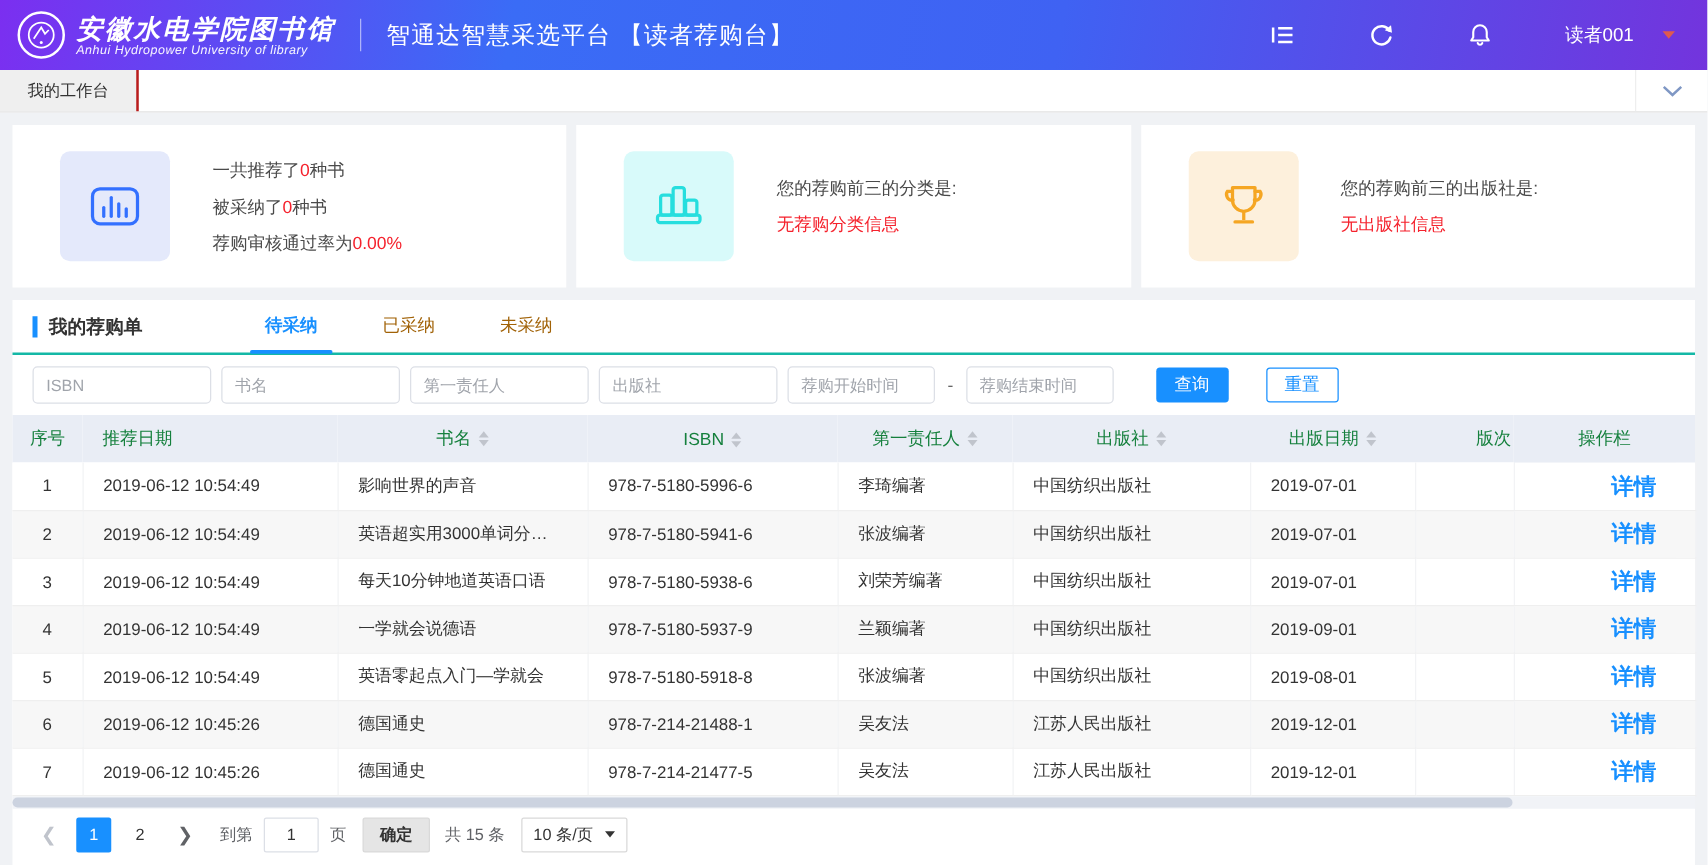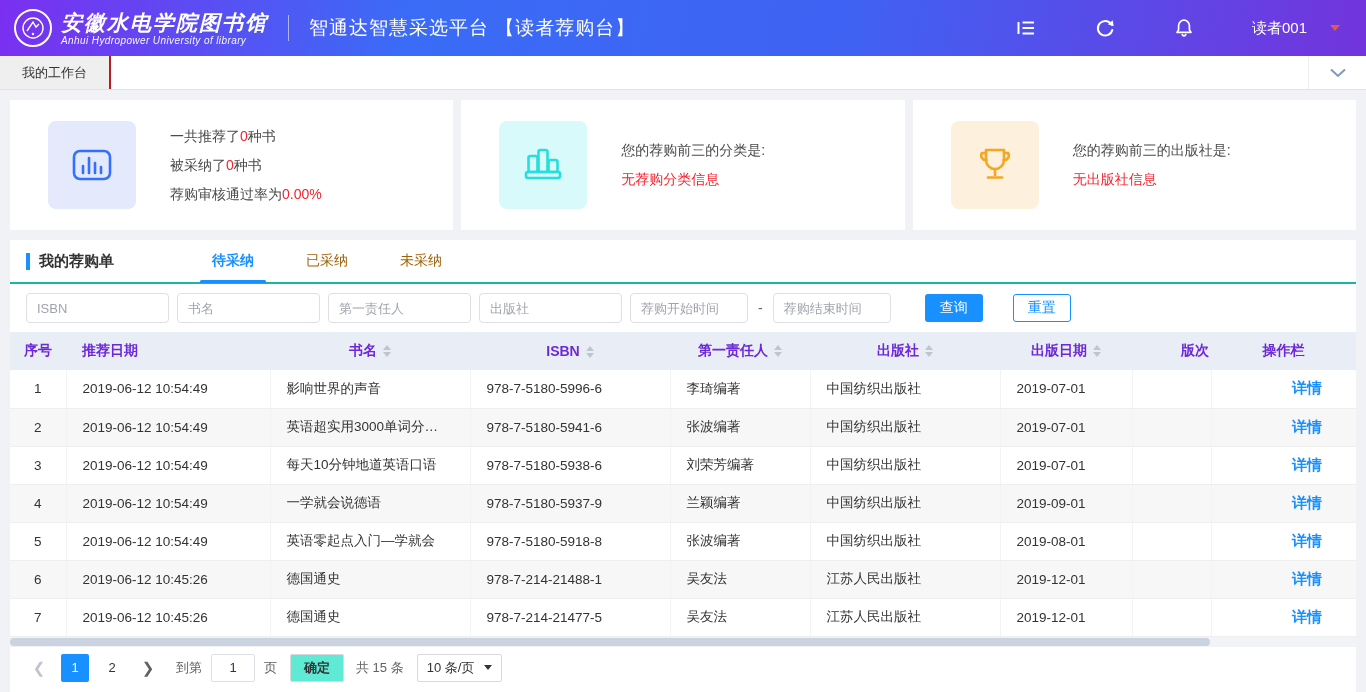--- a/index.html
+++ b/index.html
@@ -66,48 +66,48 @@
   .dash{ color:#666; margin:0 2px; }
   .btn-search{ margin-left:26px; width:58px; height:28px; background:#1890ff; color:#fff; border:none; border-radius:3px;
     font-size:14px; cursor:pointer; font-family:"Liberation Sans", sans-serif; }
   .btn-reset{ margin-left:22px; width:58px; height:28px; background:#fff; color:#1890ff; border:1px solid #1890ff; border-radius:3px;
     font-size:14px; cursor:pointer; font-family:"Liberation Sans", sans-serif; }
 
   
   table{ width:1346px; table-layout:fixed; border-collapse:collapse; }
   col.c-no{width:56px;} col.c-date{width:204px;} col.c-title{width:200px;} col.c-isbn{width:200px;}
   col.c-author{width:140px;} col.c-pub{width:190px;} col.c-pubdate{width:132px;} col.c-ed{width:79px;} col.c-act{width:145px;}
-  th{ background:#e9edf5; height:38px; font-size:14px; font-weight:bold; color:#6d28d9; text-align:center; cursor:pointer; }
+  th{ background:#e9edf5; height:38px; font-size:14px; font-weight:normal; color:#15803d; text-align:center; cursor:pointer; }
   th.left{ text-align:left; padding-left:16px; }
   td{ height:38px; font-size:13.5px; color:#333; padding:0 0 0 16px; border-bottom:1px solid #efefef; border-right:1px solid #f2f3f5; }
   td.center{ text-align:center; padding:0; }
   tbody tr:nth-child(even) td{ background:#f7f7f7; }
   tbody tr:nth-child(odd) td{ background:#fff; }
   th.sticky, td.sticky{ position:relative; box-shadow:-9px 0 9px -6px rgba(0,0,0,.16); }
   th.edition{ text-align:right; padding-right:2px; }
   .sort-caret{ display:inline-flex; flex-direction:column; vertical-align:middle; margin-left:6px; gap:2px; }
   .sort-caret i{ width:0; height:0; border-left:4px solid transparent; border-right:4px solid transparent; display:block; }
   .sort-caret .up{ border-bottom:5px solid #c0c4cc; }
   .sort-caret .dn{ border-top:5px solid #c0c4cc; }
-  .detail-link{ color:#1890ff; font-weight:bold; cursor:pointer; font-size:15px;margin-left:47px; }
+  .detail-link{ color:#1890ff; font-weight:bold; cursor:pointer; font-size:18px;margin-left:47px; }
 
   
   .hscroll{ height:10px; background:#f1f3f7; position:relative; width:1346px; }
   .hscroll .thumb{ position:absolute; left:0; top:1px; height:8px; width:1200px; background:#ccd3e0; border-radius:4px; cursor:pointer; }
 
   
   .pagination{ display:flex; align-items:center; gap:9px; padding:7px 16px 10px 16px; font-size:13px; color:#606266; }
   .pg-arrow{ width:26px; height:28px; display:flex; align-items:center; justify-content:center; font-size:15px; cursor:pointer; font-weight:bold; }
   .pg-prev{ color:#c0c4cc; }
   .pg-next{ color:#606266; }
   .pg-num{ min-width:28px; height:28px; display:flex; align-items:center; justify-content:center; border-radius:2px; cursor:pointer; color:#333; font-size:13px; }
   .pg-num.active{ background:#1890ff; color:#fff; }
   .goto-input{ width:44px; height:28px; border:1px solid #dcdfe6; border-radius:2px; text-align:center; font-size:13px; outline:none;
     font-family:"Liberation Sans", sans-serif; color:#333; }
-  .btn-confirm{ height:28px; padding:0 13px; background:#5eead4; border:1px solid #d9d9d9; border-radius:2px; font-size:13px; font-weight:bold;
+  .btn-confirm{ height:28px; padding:0 13px; background:#e5e5e5; border:1px solid #d9d9d9; border-radius:2px; font-size:13px; font-weight:bold;
     color:#333; cursor:pointer; font-family:"Liberation Sans", sans-serif; }
   .total-text{ color:#606266; margin-left:3px; }
   .size-select{ height:28px; border:1px solid #d9d9d9; border-radius:2px; padding:0 9px; display:flex; align-items:center; gap:10px;
     font-size:13px; color:#333; cursor:pointer; background:#fff; }
   .size-select .sel-caret{ width:0; height:0; border-left:4px solid transparent; border-right:4px solid transparent; border-top:5px solid #333; }
 </style>
 </head>
 <body>
 
 <div class="app-header">

